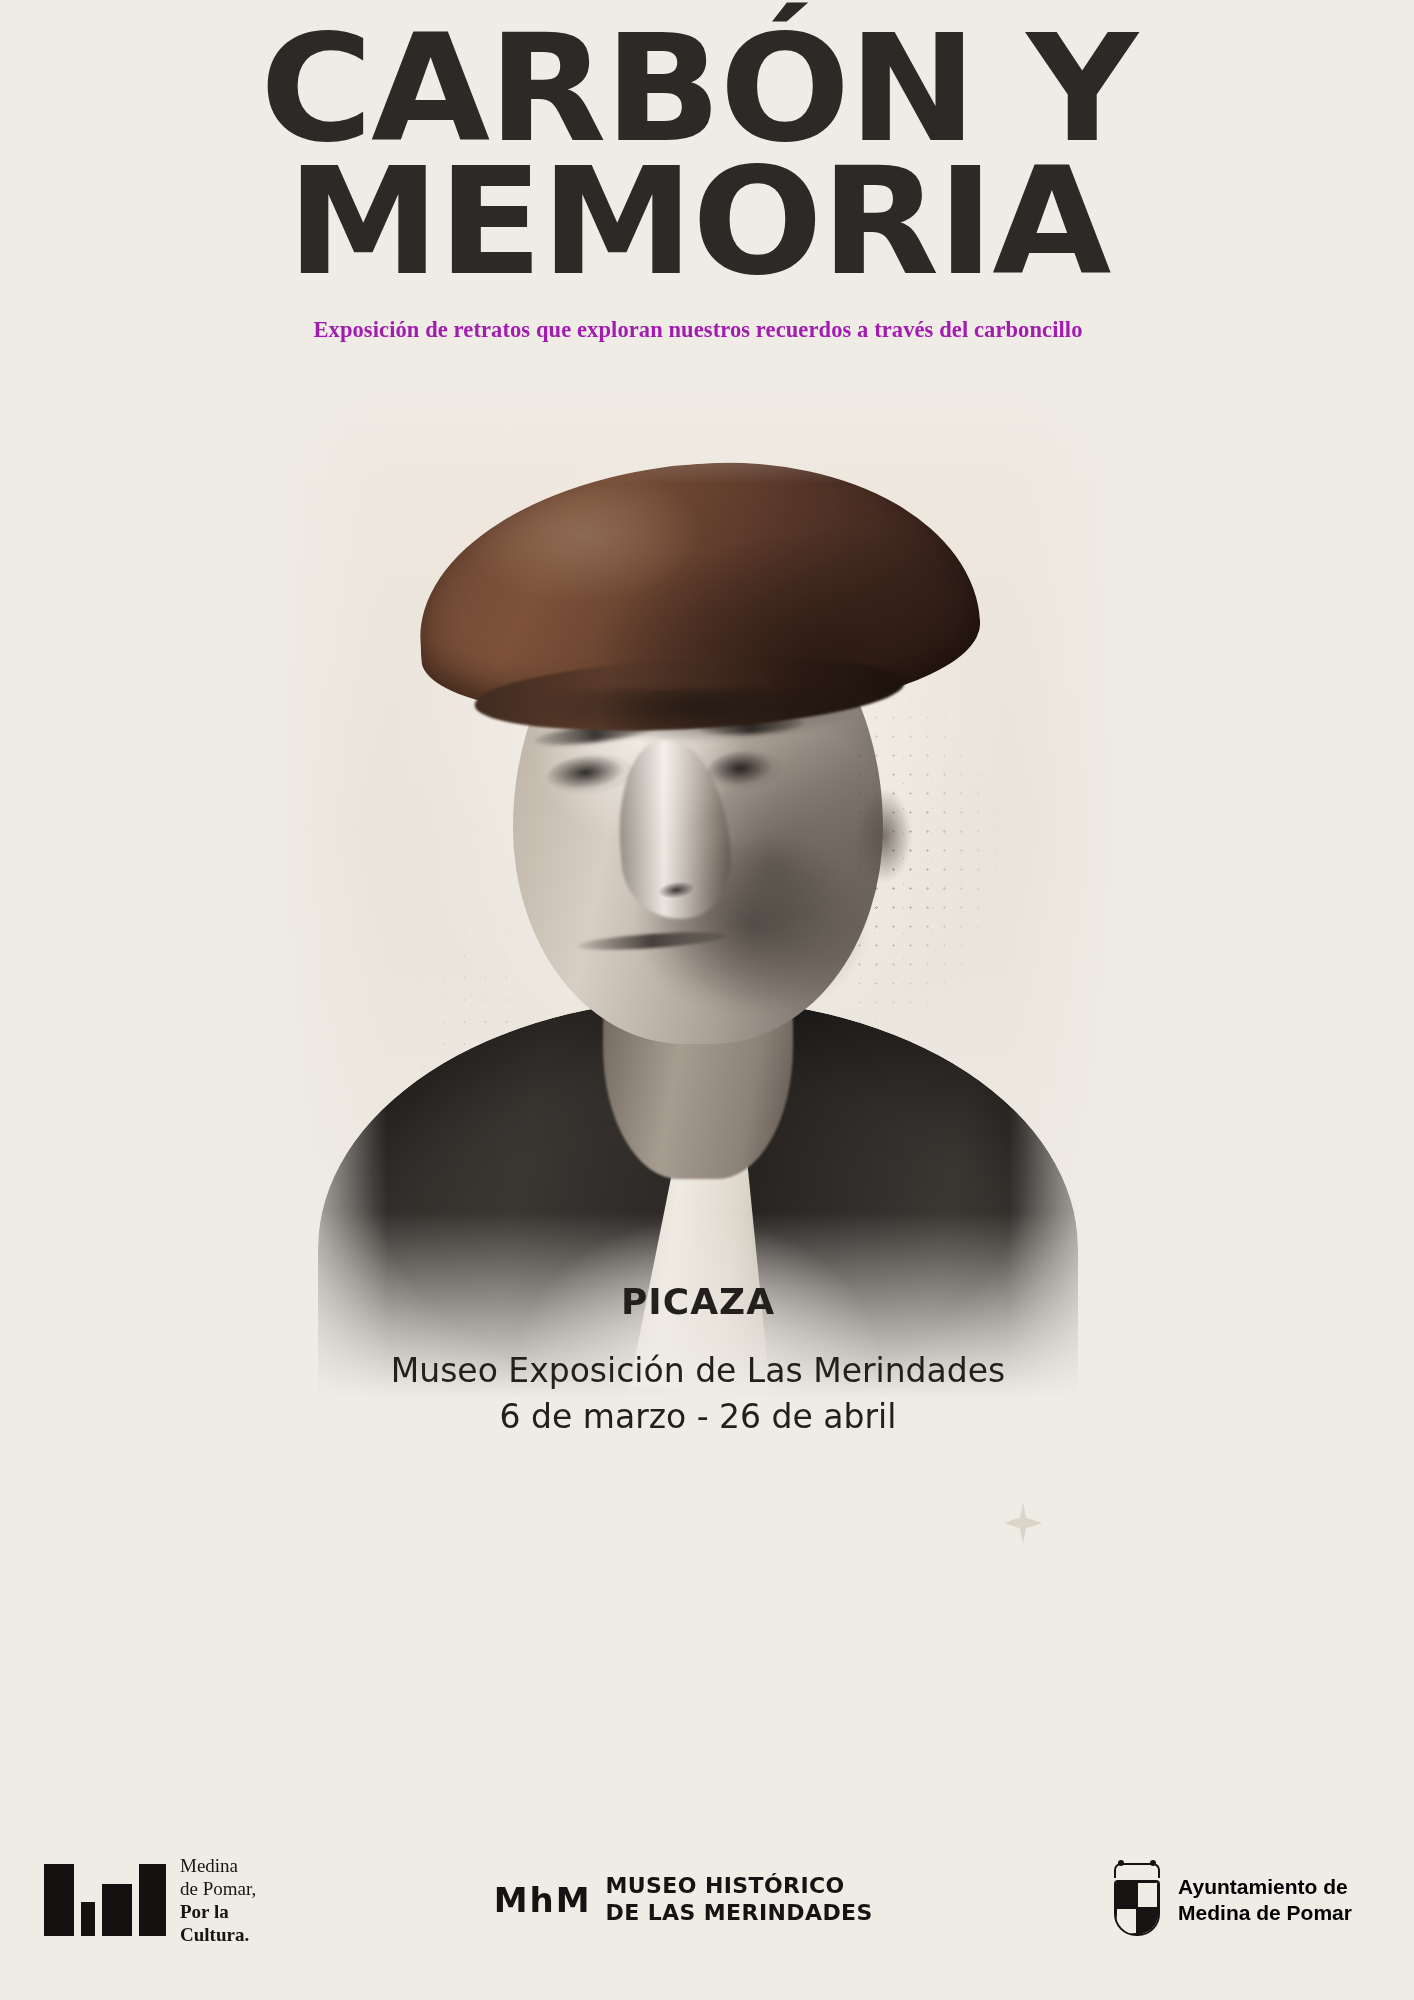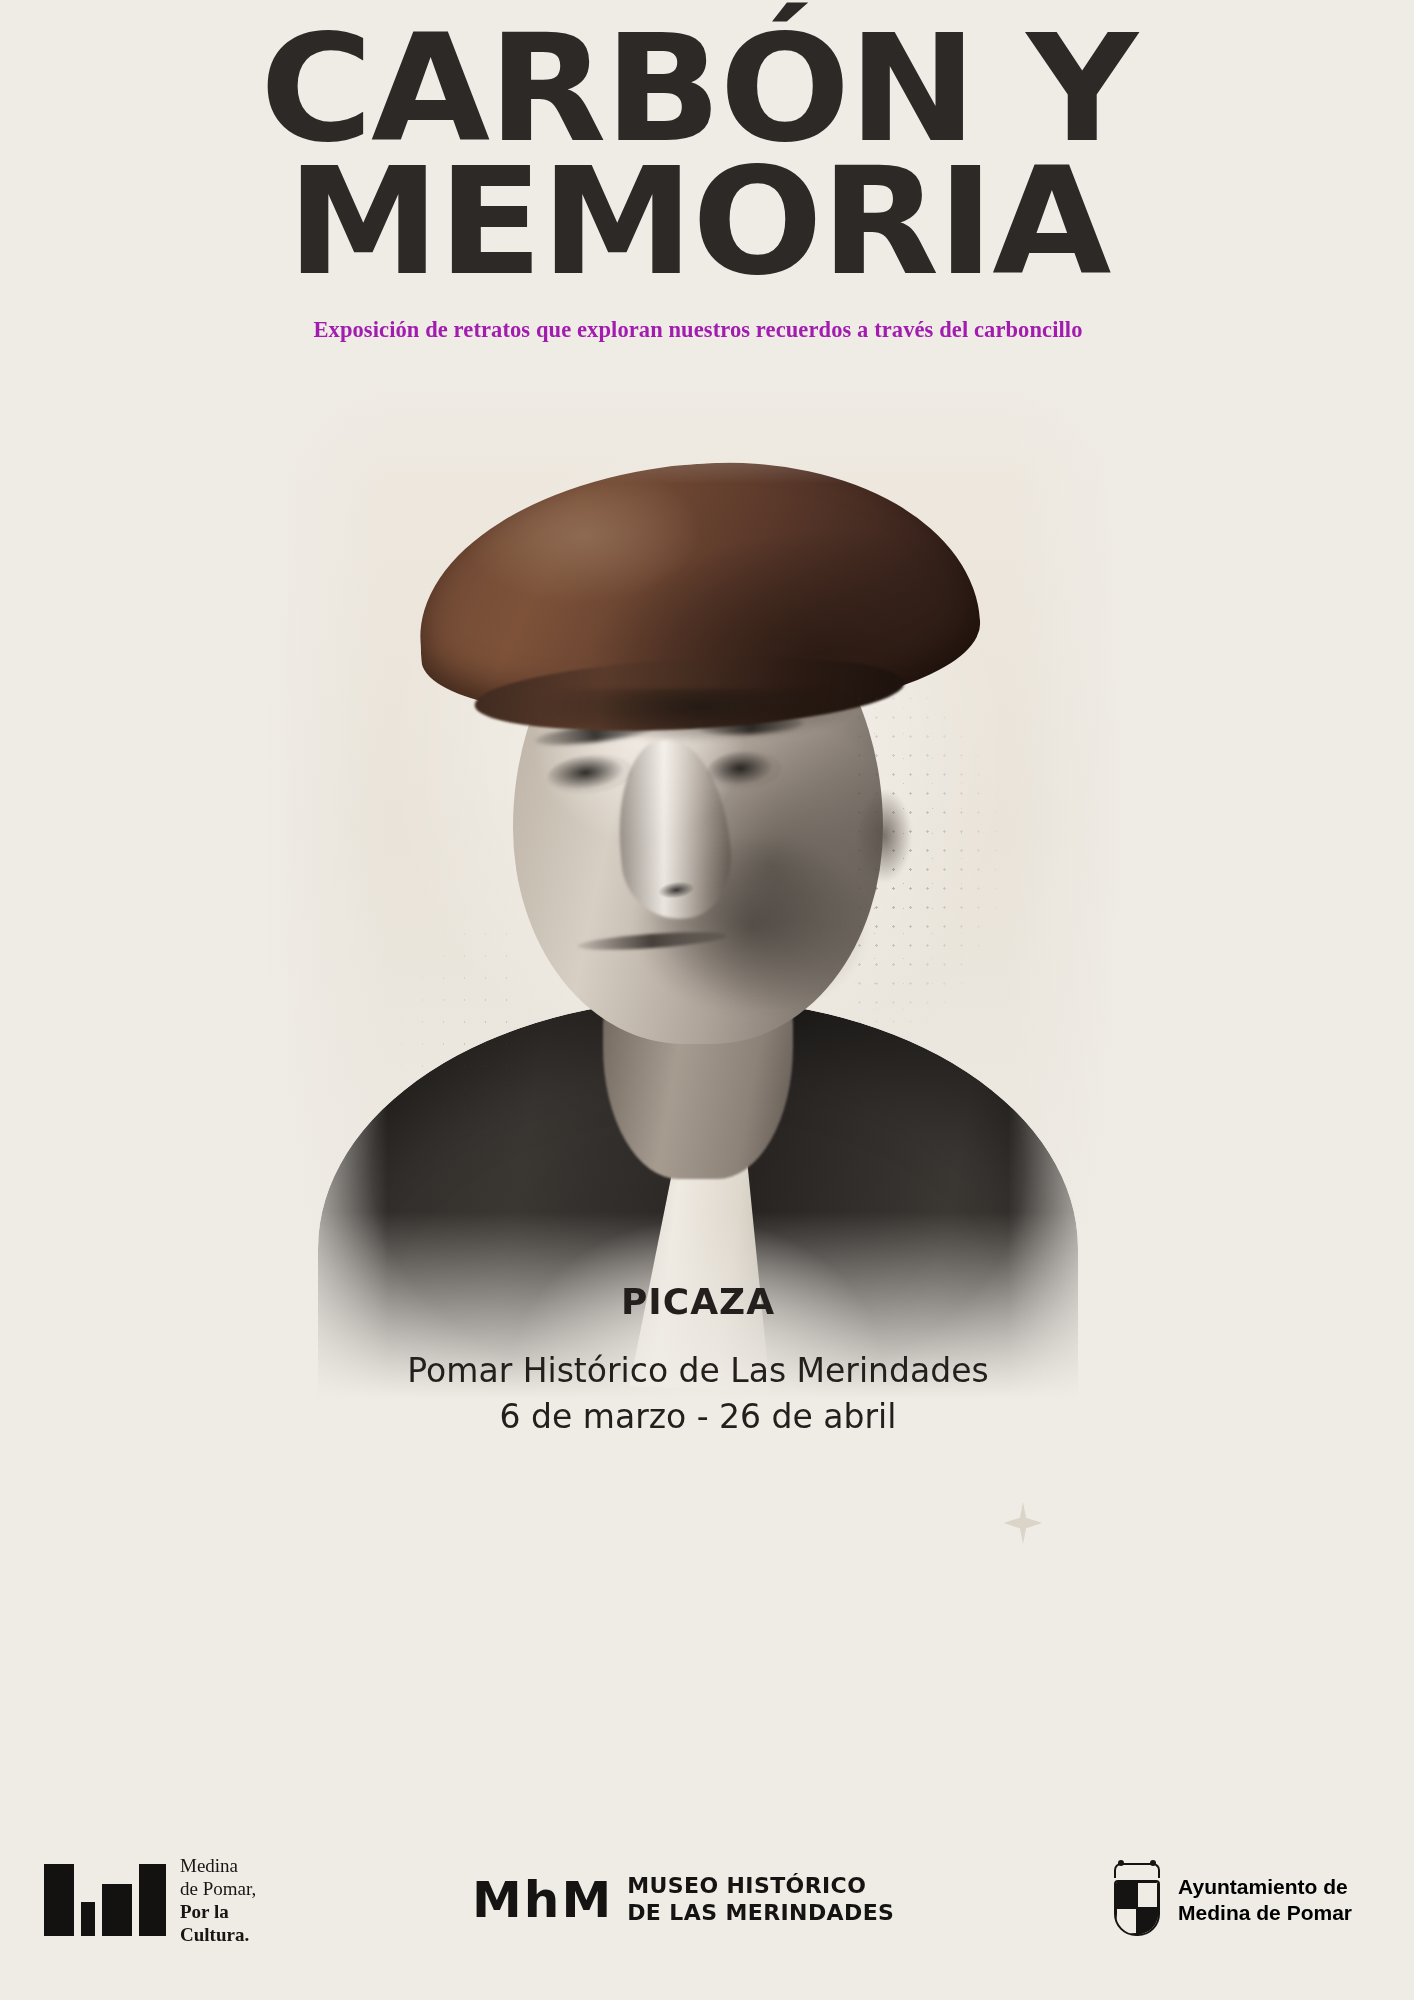--- a/index.html
+++ b/index.html
@@ -372,21 +372,21 @@
     font-size: 19px;
     line-height: 1.22;
     color: #171614;
   }
   .mdp-text b { font-weight: 700; }
 
   
   .mhm-mark {
     font-family: "DejaVu Sans", sans-serif;
     font-weight: 700;
-    font-size: 50px;
+    font-size: 34px;
     letter-spacing: 2px;
     color: #151413;
   }
   .mhm-text {
     font-family: "DejaVu Sans", sans-serif;
     font-weight: 700;
     font-size: 22px;
     line-height: 1.22;
     letter-spacing: 0.4px;
     color: #151413;
@@ -472,21 +472,21 @@
       <div class="beret-brim-shadow"></div>
     </div>
     <div class="dust"></div>
     <div class="dust2"></div>
     <div class="portrait-fade"></div>
   </div>
 
   <div class="artist">PICAZA</div>
 
   <div class="info">
-    <div>Pomar Histórico de Las Merindades</div>
+    <div>Museo Exposición de Las Merindades</div>
     <div>6 de marzo - 26 de abril</div>
   </div>
 
   <svg class="sparkle" viewBox="0 0 24 24" style="position:absolute; left:1000px; top:1500px;">
     <path d="M12 1 L13.6 9.2 L22 12 L13.6 14.8 L12 23 L10.4 14.8 L2 12 L10.4 9.2 Z" fill="#dad4c9"></path>
   </svg>
 
   <div class="footer">
 
     <div class="logo">

